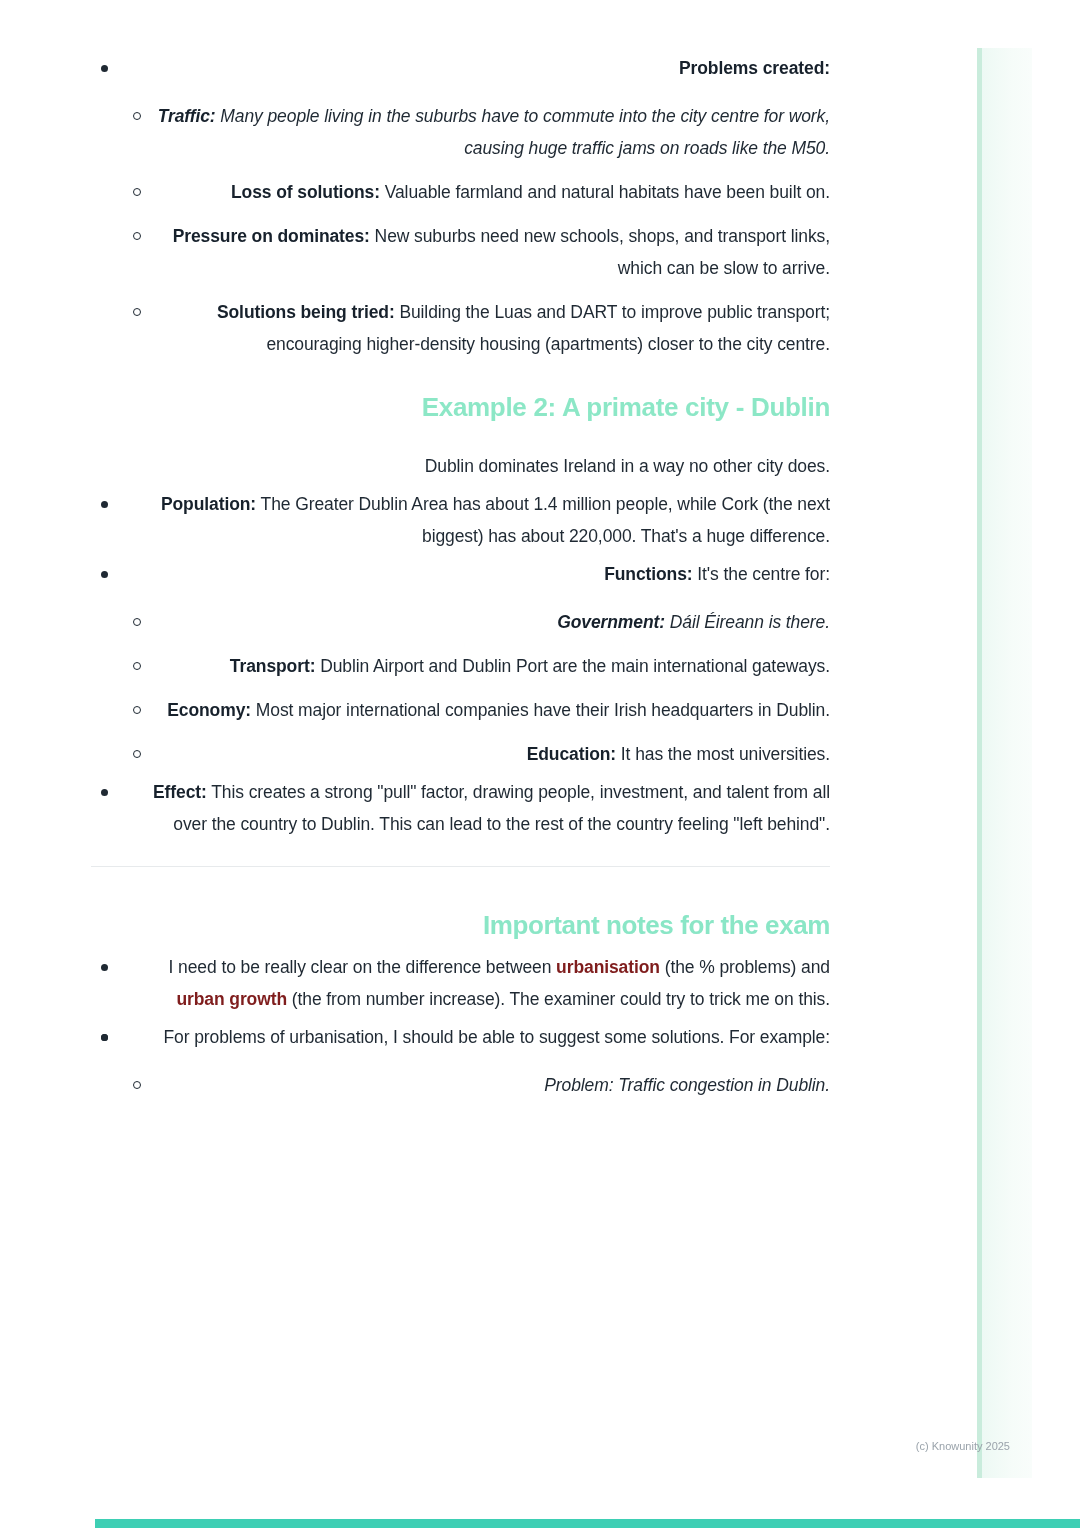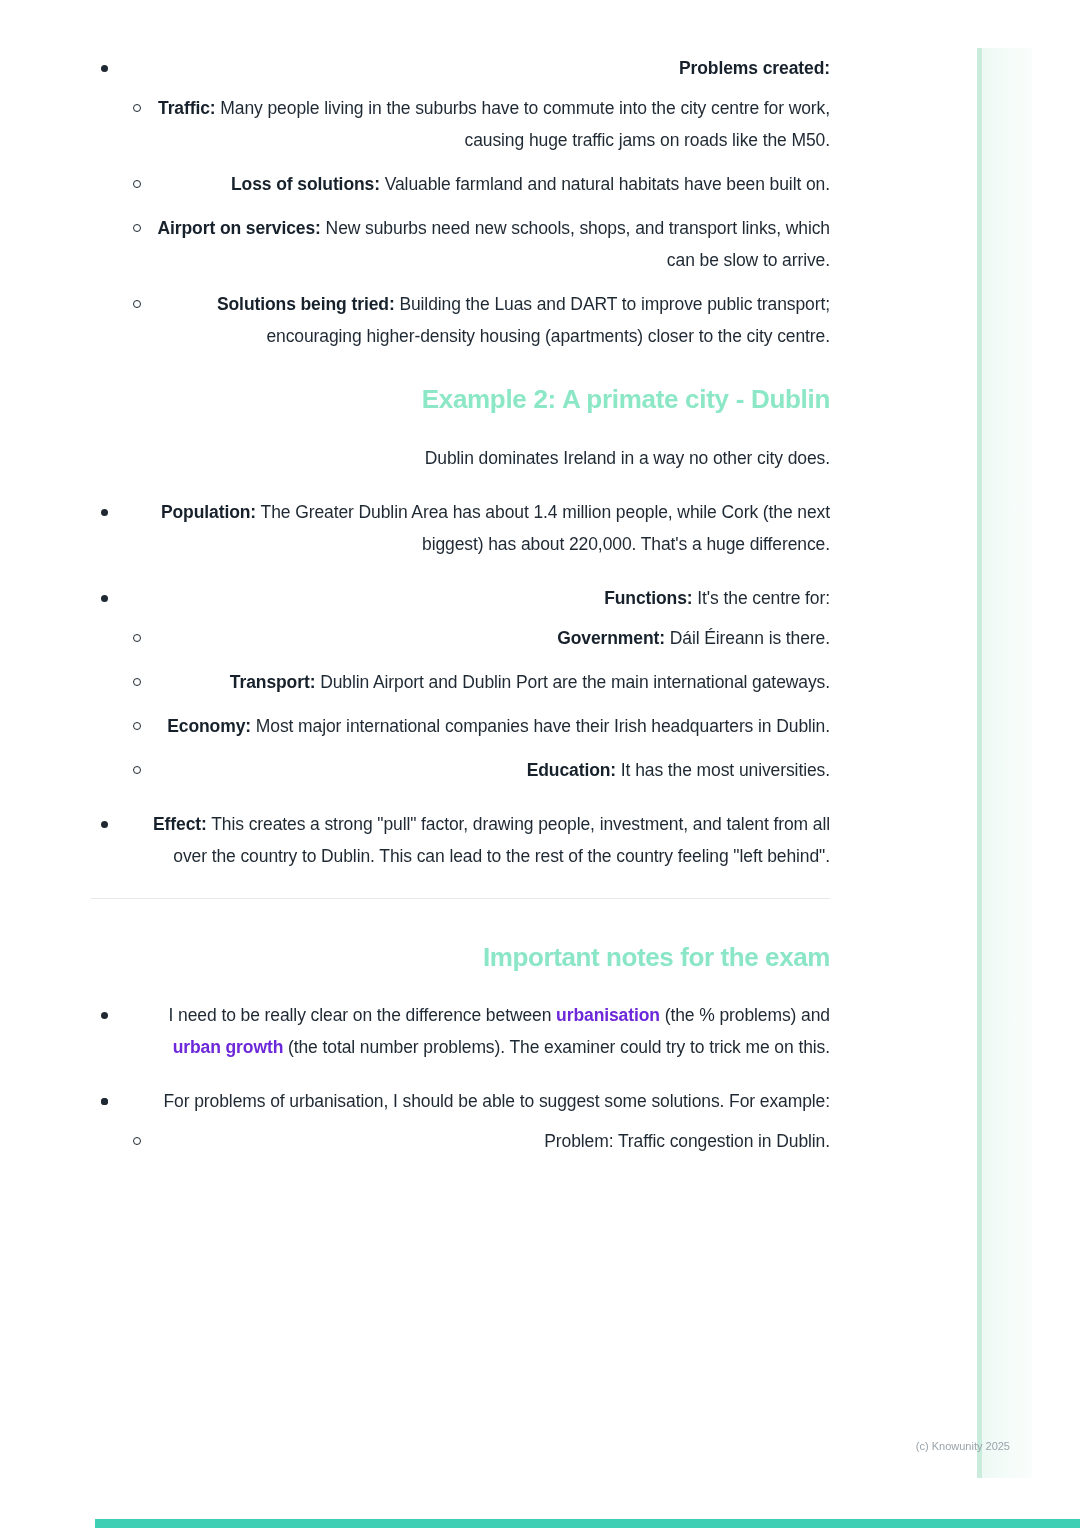--- a/index.html
+++ b/index.html
@@ -29,37 +29,37 @@
   .content{
     position:absolute;
     left:91px;top:52px;
     width:739px;
     font-size:17.5px;
     line-height:32px;
     letter-spacing:-0.1px;
     z-index:2;
   }
   .li{position:relative;}
-  .l1{padding-left:34px;margin-top:22px;}
+  .l1{padding-left:34px;margin-top:6px;}
   .l1.first{margin-top:0;}
   .sublist{margin-top:7px;}
-  .sublist .l2:first-child{margin-top:8px;}
+  .sublist .l2:first-child{margin-top:16px;font-style:italic;}
   .l2{padding-left:66px;margin-top:12px;}
   .dot{
     position:absolute;left:10px;top:13px;
     width:7px;height:7px;border-radius:50%;
     background:#1F2933;
   }
   .circ{
     position:absolute;left:42px;top:12px;
     width:6px;height:6px;border-radius:50%;
     border:1.6px solid #1F2933;background:transparent;
   }
   .lb{font-weight:700;color:#17212C;}
-  b{font-weight:700;color:#6d28d9;}
+  b{font-weight:700;color:#7f1d1d;}
   .h3{
     margin-top:30px;
     font-size:26px;line-height:34px;font-weight:700;
     color:#8CE7C6;letter-spacing:-0.3px;
   }
   .intro{margin-top:26px;}
   .divider{
     margin-top:26px;
     border:none;border-top:1px solid #e7eaec;
     width:100%;height:0;
@@ -98,21 +98,21 @@
         <span class="lb">Traffic:</span>
         <span>Many people living in the suburbs have to commute into the city centre for work, causing huge traffic jams on roads like the M50.</span>
       </div>
       <div class="li l2">
         <span class="circ"></span>
         <span class="lb">Loss of solutions:</span>
         <span>Valuable farmland and natural habitats have been built on.</span>
       </div>
       <div class="li l2">
         <span class="circ"></span>
-        <span class="lb">Airport on services:</span>
+        <span class="lb">Pressure on dominates:</span>
         <span>New suburbs need new schools, shops, and transport links, which can be slow to arrive.</span>
       </div>
       <div class="li l2">
         <span class="circ"></span>
         <span class="lb">Solutions being tried:</span>
         <span>Building the Luas and DART to improve public transport; encouraging higher-density housing (apartments) closer to the city centre.</span>
       </div>
     </div>
 
     <div class="h3">Example 2: A primate city - Dublin</div>
@@ -158,21 +158,21 @@
       <span class="dot"></span>
       <span class="lb">Effect:</span>
       <span>This creates a strong "pull" factor, drawing people, investment, and talent from all over the country to Dublin. This can lead to the rest of the country feeling "left behind".</span>
     </div>
 
     <hr class="divider">
 
     <div class="h2">Important notes for the exam</div>
 
     <div class="li l1">
-      <span class="dot"></span><span>I need to be really clear on the difference between </span><b>urbanisation</b><span> (the % problems) and </span><b>urban growth</b><span> (the total number problems). The examiner could try to trick me on this.</span>
+      <span class="dot"></span><span>I need to be really clear on the difference between </span><b>urbanisation</b><span> (the % problems) and </span><b>urban growth</b><span> (the from number increase). The examiner could try to trick me on this.</span>
     </div>
 
     <div class="li l1">
       <span class="dot"></span>
     </div>
 
     <div class="li l1">
       <span class="dot"></span>
       <span>For problems of urbanisation, I should be able to suggest some solutions. For example:</span>
     </div>

